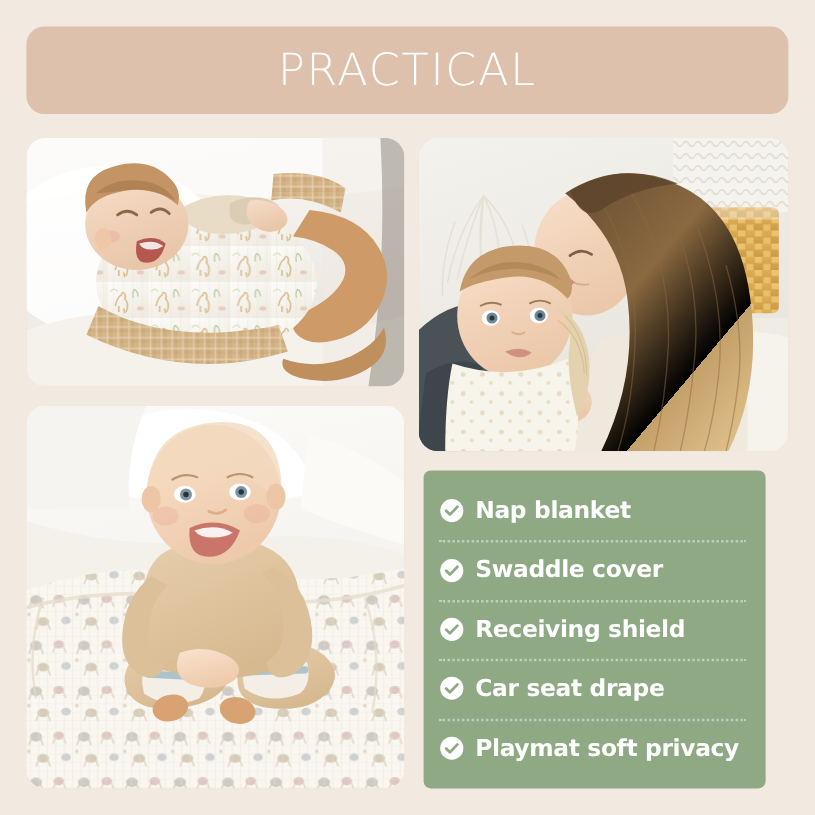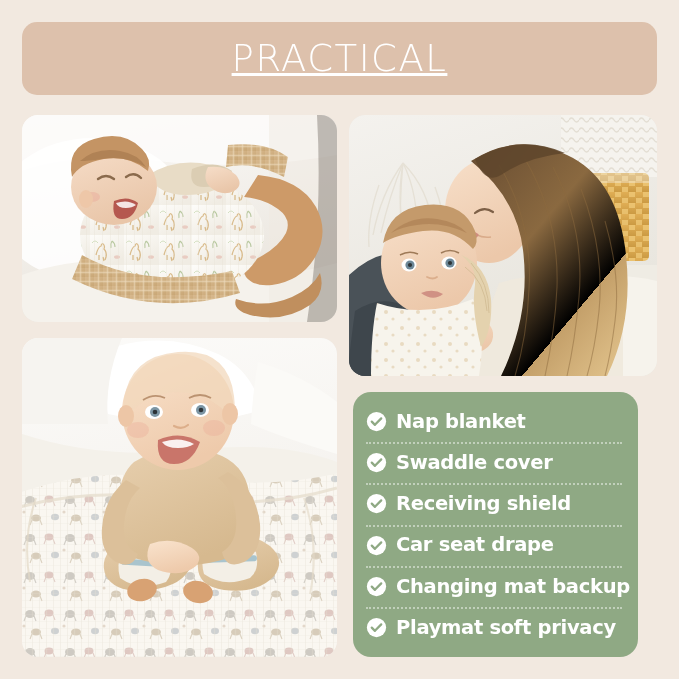--- a/index.html
+++ b/index.html
@@ -45,21 +45,20 @@
     display: flex;
     align-items: baseline;
     gap: 11px;
   }
 
   .banner-title .light {
     font-weight: 300;
     font-family: "DejaVu Sans", sans-serif;
     font-stretch: normal;
     letter-spacing: 1.5px;
-    text-decoration: underline;
   }
 
   .banner-title .bold {
     font-weight: 700;
     font-family: "DejaVu Sans", sans-serif;
     letter-spacing: 0.6px;
   }
 
   
   .photo {
@@ -76,21 +75,21 @@
   #photo-bottom-left{ left: 22px;  top: 338px; width: 315px; height: 319px; }
 
   
   .features {
     position: absolute;
     left: 353px;
     top: 392px;
     width: 285px;
     height: 265px;
     background: #8fa984;
-    border-radius: 18px;
+    border-radius: 6px;
     padding: 9px 12px 9px 13px;
     display: flex;
     flex-direction: column;
     justify-content: space-between;
   }
 
   .feature-row {
     display: flex;
     align-items: center;
     gap: 9px;
@@ -441,27 +440,20 @@
 
 
     <div class="feature-row">
       <svg class="check-icon" viewBox="0 0 24 24">
         <circle cx="12" cy="12" r="11" fill="#ffffff"></circle>
         <path d="M6.6 12.2 l3.6 3.6 l7.2 -7.4" stroke="#8fa984" stroke-width="2.6" fill="none" stroke-linecap="round" stroke-linejoin="round"></path>
       </svg>
       <span class="feature-label">Car seat drape</span>
     </div>
 
-    <div class="feature-row">
-      <svg class="check-icon" viewBox="0 0 24 24">
-        <circle cx="12" cy="12" r="11" fill="#ffffff"></circle>
-        <path d="M6.6 12.2 l3.6 3.6 l7.2 -7.4" stroke="#8fa984" stroke-width="2.6" fill="none" stroke-linecap="round" stroke-linejoin="round"></path>
-      </svg>
-      <span class="feature-label">Changing mat backup</span>
-    </div>
 
     <div class="feature-row">
       <svg class="check-icon" viewBox="0 0 24 24">
         <circle cx="12" cy="12" r="11" fill="#ffffff"></circle>
         <path d="M6.6 12.2 l3.6 3.6 l7.2 -7.4" stroke="#8fa984" stroke-width="2.6" fill="none" stroke-linecap="round" stroke-linejoin="round"></path>
       </svg>
       <span class="feature-label">Playmat soft privacy</span>
     </div>
 
   </div>

